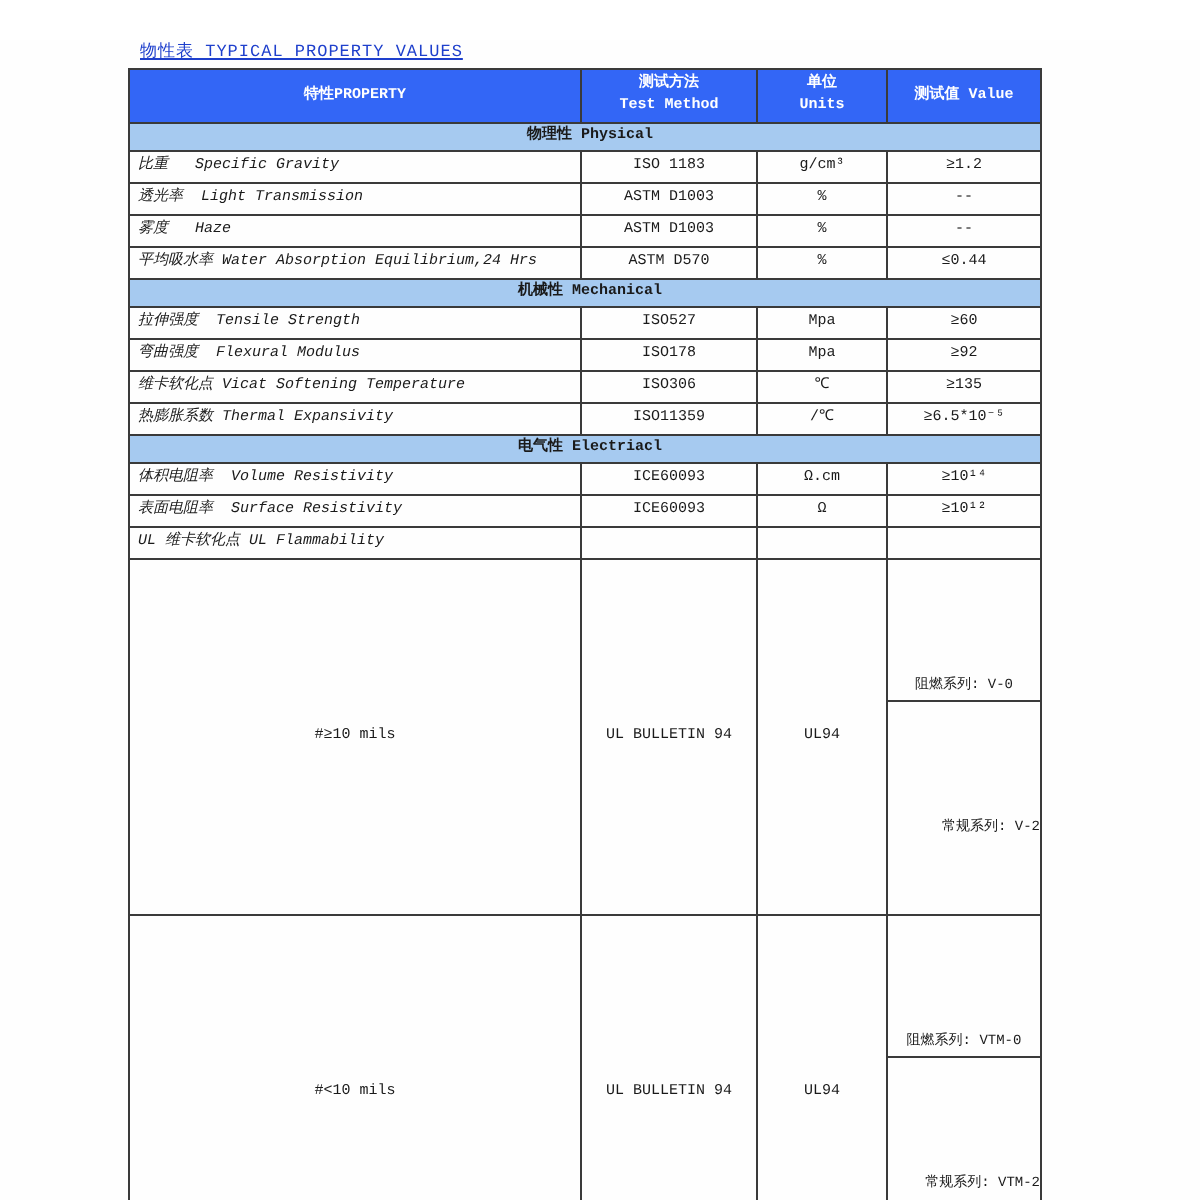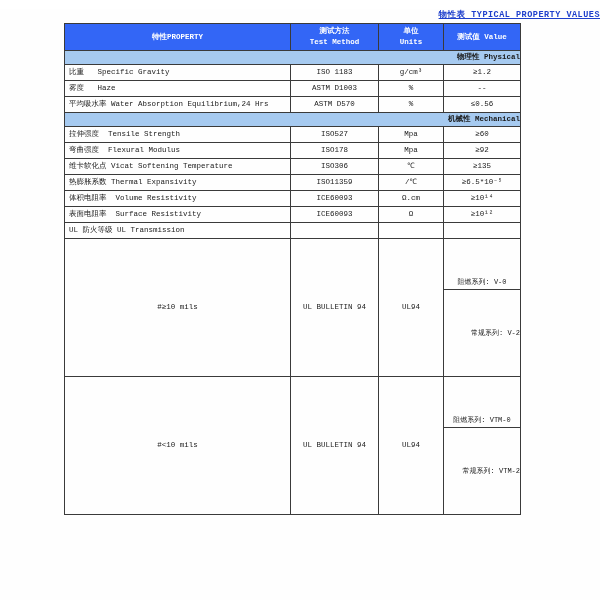--- a/index.html
+++ b/index.html
@@ -3,37 +3,37 @@
 <meta charset="utf-8">
 <style>
   html,body{margin:0;padding:0;}
   body{
     width:600px;height:600px;background:#ffffff;
     font-family:"Liberation Mono","DejaVu Sans Mono",monospace;
     color:#1a1a1a;overflow:hidden;
   }
   .page{position:relative;width:600px;height:600px;background:#fefefe;}
   .title{
-    margin:9px 0 2px 70px;font-size:8.5px;font-weight:bold;
-    color:#1e3fcc;text-decoration:underline;letter-spacing:.5px;white-space:pre;text-align:right;
+    margin:20px 0 2px 70px;font-size:8.5px;font-weight:normal;
+    color:#1e3fcc;text-decoration:underline;letter-spacing:.5px;white-space:pre;
   }
   table{border-collapse:collapse;table-layout:fixed;margin-left:64px;width:456px;}
   td,th{border:1px solid #3a3a3a;padding:0;font-weight:normal;white-space:pre;overflow:hidden;}
   .head th{
     background:#3366f6;color:#ffffff;font-size:7.5px;font-weight:bold;
     height:26px;text-align:center;vertical-align:middle;line-height:11px;
   }
   .band td{
-    background:#a6caf0;font-weight:bold;font-size:7.5px;text-align:right;
+    background:#a6caf0;font-weight:bold;font-size:7.5px;text-align:center;
     padding-left:5px;height:13px;line-height:13px;
   }
-  .prop{text-align:left;padding-left:4px;font-size:7.5px;height:15px;line-height:15px;vertical-align:middle;}
+  .prop{text-align:left;padding-left:4px;font-size:7.5px;height:15px;line-height:15px;vertical-align:middle;font-style:italic;}
   .c{text-align:center;font-size:7.5px;height:15px;line-height:15px;vertical-align:middle;margin-top:12px;}
   .split{padding:0;vertical-align:top;}
-  .sub{border-bottom:1px solid #3a3a3a;font-size:7px;text-align:center;height:14px;line-height:14px;}
+  .sub{border-bottom:1px solid #3a3a3a;font-size:7px;text-align:center;height:14px;line-height:14px;margin-top:20px;}
   .sub2{border-bottom:none;text-align:right;}
 </style>
 </head>
 <body>
 
 <div class="page">
 
   <div class="title">物性表 TYPICAL PROPERTY VALUES</div>
 
   <table class="t1">
@@ -55,30 +55,36 @@
       <tr class="band">
           <td colspan="4">物理性 Physical</td>
         </tr>
       <tr>
         <td class="prop">比重   Specific Gravity</td>
         <td class="c">ISO 1183</td>
         <td class="c">g/cm³</td>
         <td class="c">≥1.2</td>
       </tr>
       <tr>
+        <td class="prop">透光率  Light Transmission</td>
+        <td class="c">ASTM D1003</td>
+        <td class="c">%</td>
+        <td class="c">--</td>
+      </tr>
+      <tr>
         <td class="prop">雾度   Haze</td>
         <td class="c">ASTM D1003</td>
         <td class="c">%</td>
         <td class="c">--</td>
       </tr>
       <tr>
         <td class="prop">平均吸水率 Water Absorption Equilibrium,24 Hrs</td>
         <td class="c">ASTM D570</td>
         <td class="c">%</td>
-        <td class="c">≤0.56</td>
+        <td class="c">≤0.44</td>
       </tr>
 
       <tr class="band">
           <td colspan="4">机械性 Mechanical</td>
         </tr>
       <tr>
         <td class="prop">拉伸强度  Tensile Strength</td>
         <td class="c">ISO527</td>
         <td class="c">Mpa</td>
         <td class="c">≥60</td>
@@ -96,35 +102,38 @@
         <td class="c">℃</td>
         <td class="c">≥135</td>
       </tr>
       <tr>
         <td class="prop">热膨胀系数 Thermal Expansivity</td>
         <td class="c">ISO11359</td>
         <td class="c">/℃</td>
         <td class="c">≥6.5*10⁻⁵</td>
       </tr>
 
+      <tr class="band">
+          <td colspan="4">电气性 Electriacl</td>
+        </tr>
       <tr>
         <td class="prop">体积电阻率  Volume Resistivity</td>
         <td class="c">ICE60093</td>
         <td class="c">Ω.cm</td>
         <td class="c">≥10¹⁴</td>
       </tr>
       <tr>
         <td class="prop">表面电阻率  Surface Resistivity</td>
         <td class="c">ICE60093</td>
         <td class="c">Ω</td>
         <td class="c">≥10¹²</td>
       </tr>
 
       <tr>
-        <td class="prop">UL 防火等级 UL Transmission</td>
+        <td class="prop">UL 维卡软化点 UL Flammability</td>
         <td class="c"></td>
         <td class="c"></td>
         <td class="c"></td>
       </tr>
       <tr>
         <td class="c">#≥10 mils</td>
         <td class="c">UL BULLETIN 94</td>
         <td class="c">UL94</td>
         <td class="split">
           <div class="sub">阻燃系列: V-0</div>

